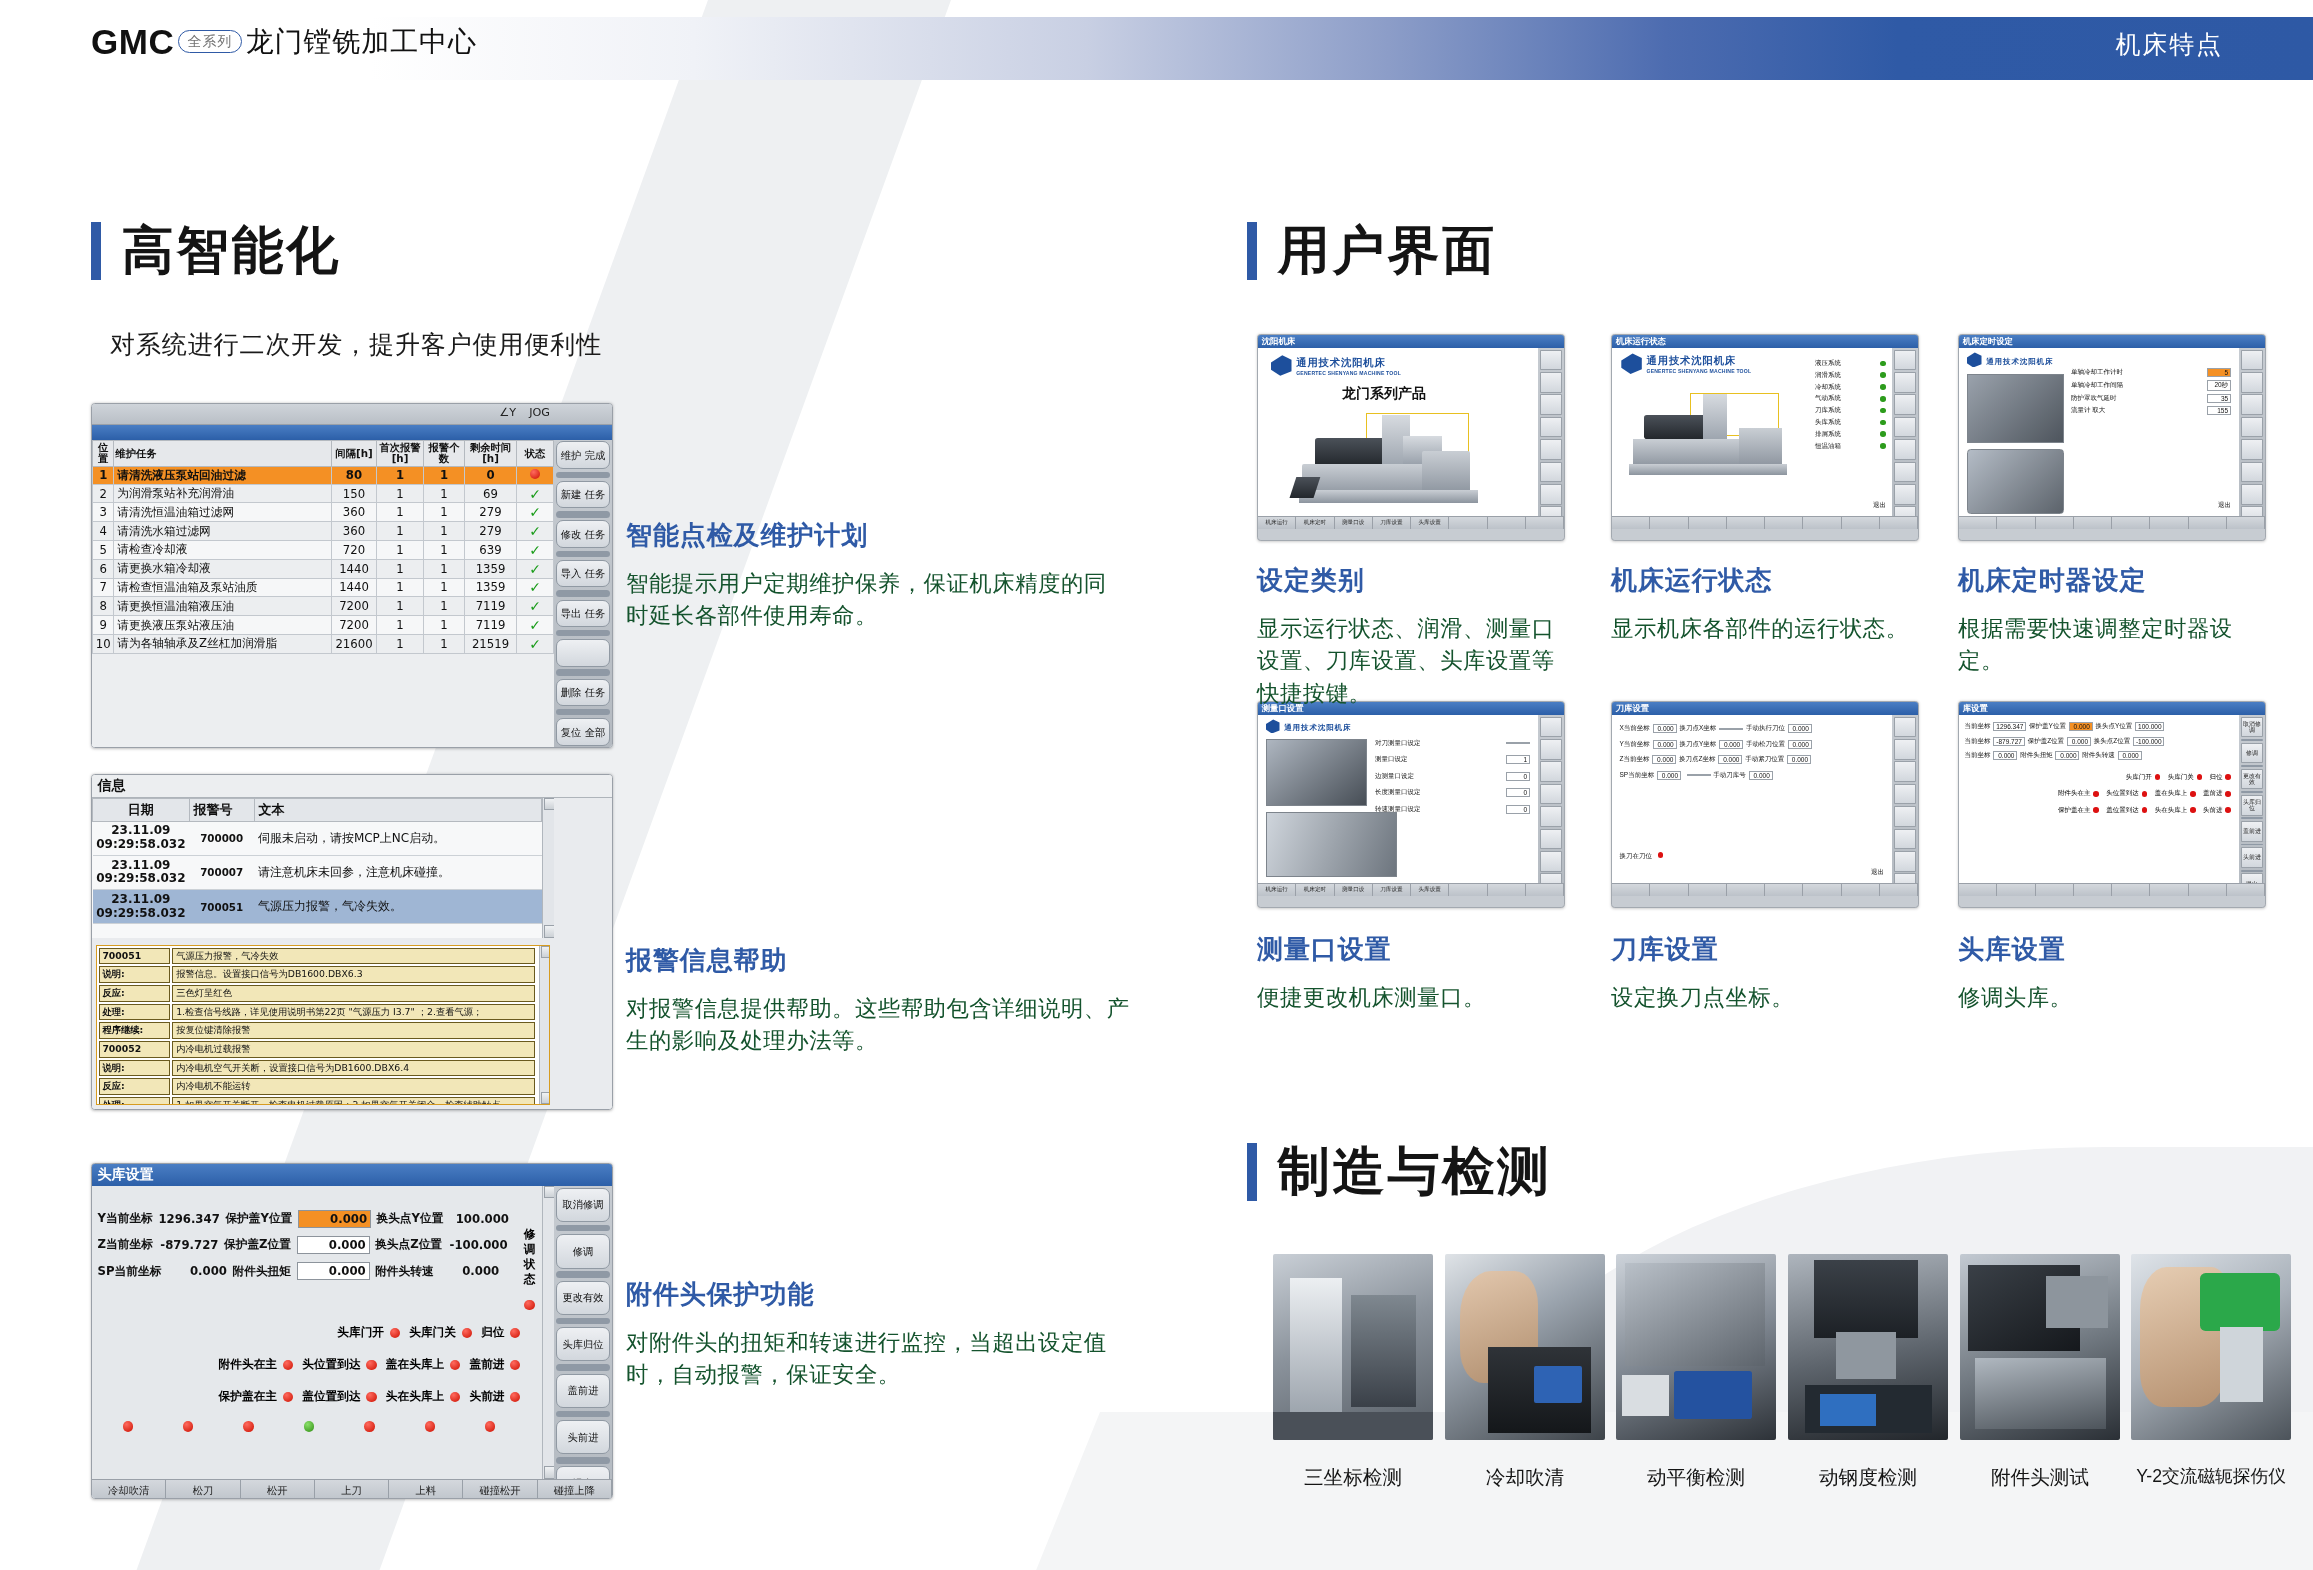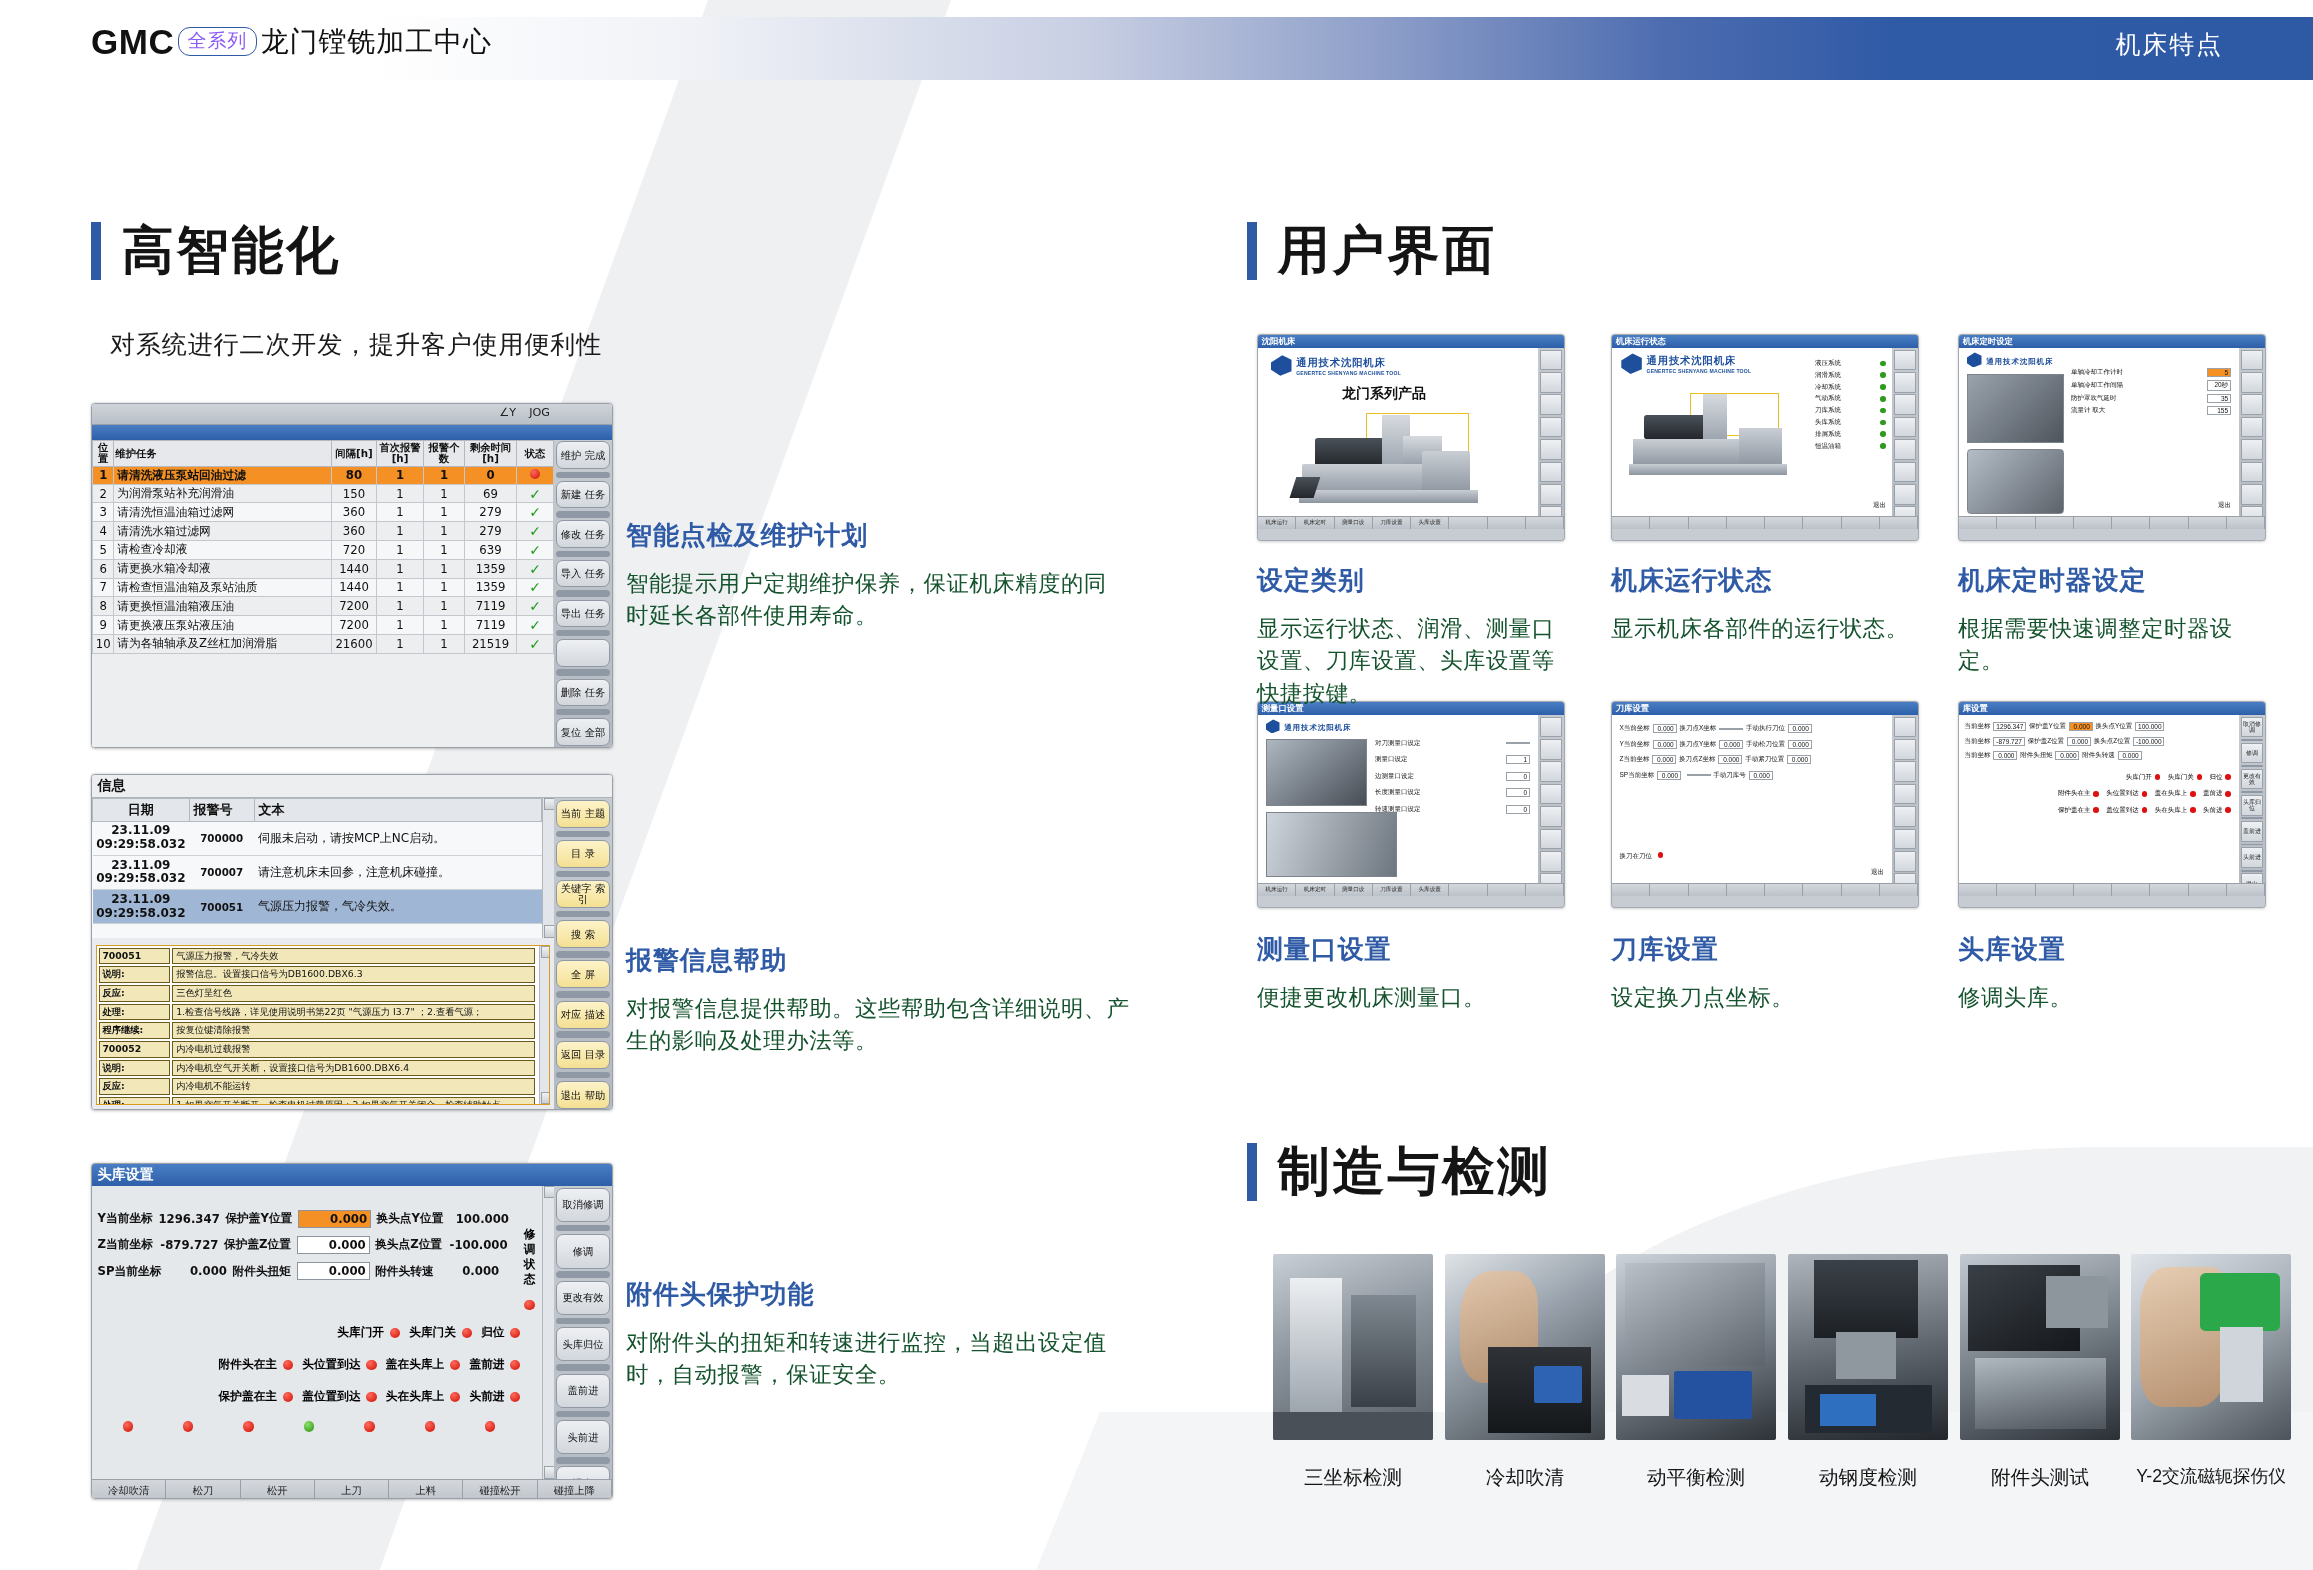--- a/index.html
+++ b/index.html
@@ -42,22 +42,22 @@
   }
   .header-grad {
     position: absolute; left: 0; top: 0; width: 2314px; height: 63px;
     background: linear-gradient(to right,
       #ffffff 0%, #ffffff 16%, #f0f2f7 30%, #c8cfe3 47%,
       #8c9dc8 60%, #4d6cb0 72%, #2f5aa6 82%, #2e59a5 100%);
   }
   .header-left { position: absolute; left: 91px; top: 4.7px; display: flex; align-items: center; gap: 4px; }
   .brand-gmc { font-size: 35px; font-weight: bold; color: #111; letter-spacing: 0.5px; font-family: "Liberation Sans", sans-serif; }
   .brand-badge {
-    border: 1.4px solid #2f5aa6; color: #8b5cf6; border-radius: 12px;
-    font-size: 19px; padding: 2.8px 8.4px 4.7px; line-height: 1; letter-spacing: 0.9px;
+    border: 1.4px solid #2f5aa6; color: #737373; border-radius: 12px;
+    font-size: 14px; padding: 2.8px 8.4px 4.7px; line-height: 1; letter-spacing: 0.9px;
   }
   .brand-sub { font-size: 28px; color: #111; letter-spacing: 0.9px; }
   .header-right {
     position: absolute; right: 91px; top: 11.2px; font-size: 25px; color: #ffffff; letter-spacing: 1.9px;
   }
 
   
   .sec-title { position: absolute; display: flex; align-items: center; z-index: 5; }
   .sec-bar { width: 10.3px; height: 58px; background: #2f5aa6; margin-right: 20.5px; }
   .sec-text { font-size: 52px; font-weight: bold; color: #141414; letter-spacing: 2.8px; }
@@ -447,37 +447,20 @@
                 <div class="hcell k">反应:</div>
                 <div class="hcell v">内冷电机不能运转</div>
               </div>
               <div class="hrow">
                 <div class="hcell k">处理:</div>
                 <div class="hcell v">1.如果空气开关断开，检查电机过载原因；2.如果空气开关闭合，检查辅助触点</div>
               </div>
             </div>
         </div>
       </div>
-      <div class="cnc-softkeys" id="al-keys">
-          <div class="skey yellow">当前 主题</div>
-          <div class="skey sep"></div>
-          <div class="skey yellow">目 录</div>
-          <div class="skey sep"></div>
-          <div class="skey yellow">关键字 索引</div>
-          <div class="skey sep"></div>
-          <div class="skey yellow">搜 索</div>
-          <div class="skey sep"></div>
-          <div class="skey yellow">全 屏</div>
-          <div class="skey sep"></div>
-          <div class="skey yellow">对应 描述</div>
-          <div class="skey sep"></div>
-          <div class="skey yellow">返回 目录</div>
-          <div class="skey sep"></div>
-          <div class="skey yellow">退出 帮助</div>
-        </div>
     </div>
   </div>
 
   <div class="cap-block" style="left:626px; top:943px; width:522px;">
     <div class="cap-title">报警信息帮助</div>
     <div class="cap-body">对报警信息提供帮助。这些帮助包含详细说明、产生的影响及处理办法等。</div>
   </div>
 
   <div class="cnc" style="left:91px; top:1163px; width:522px; height:336px;">
     <div class="cnc-bluebar" style="font-size:14px;">头库设置</div>

